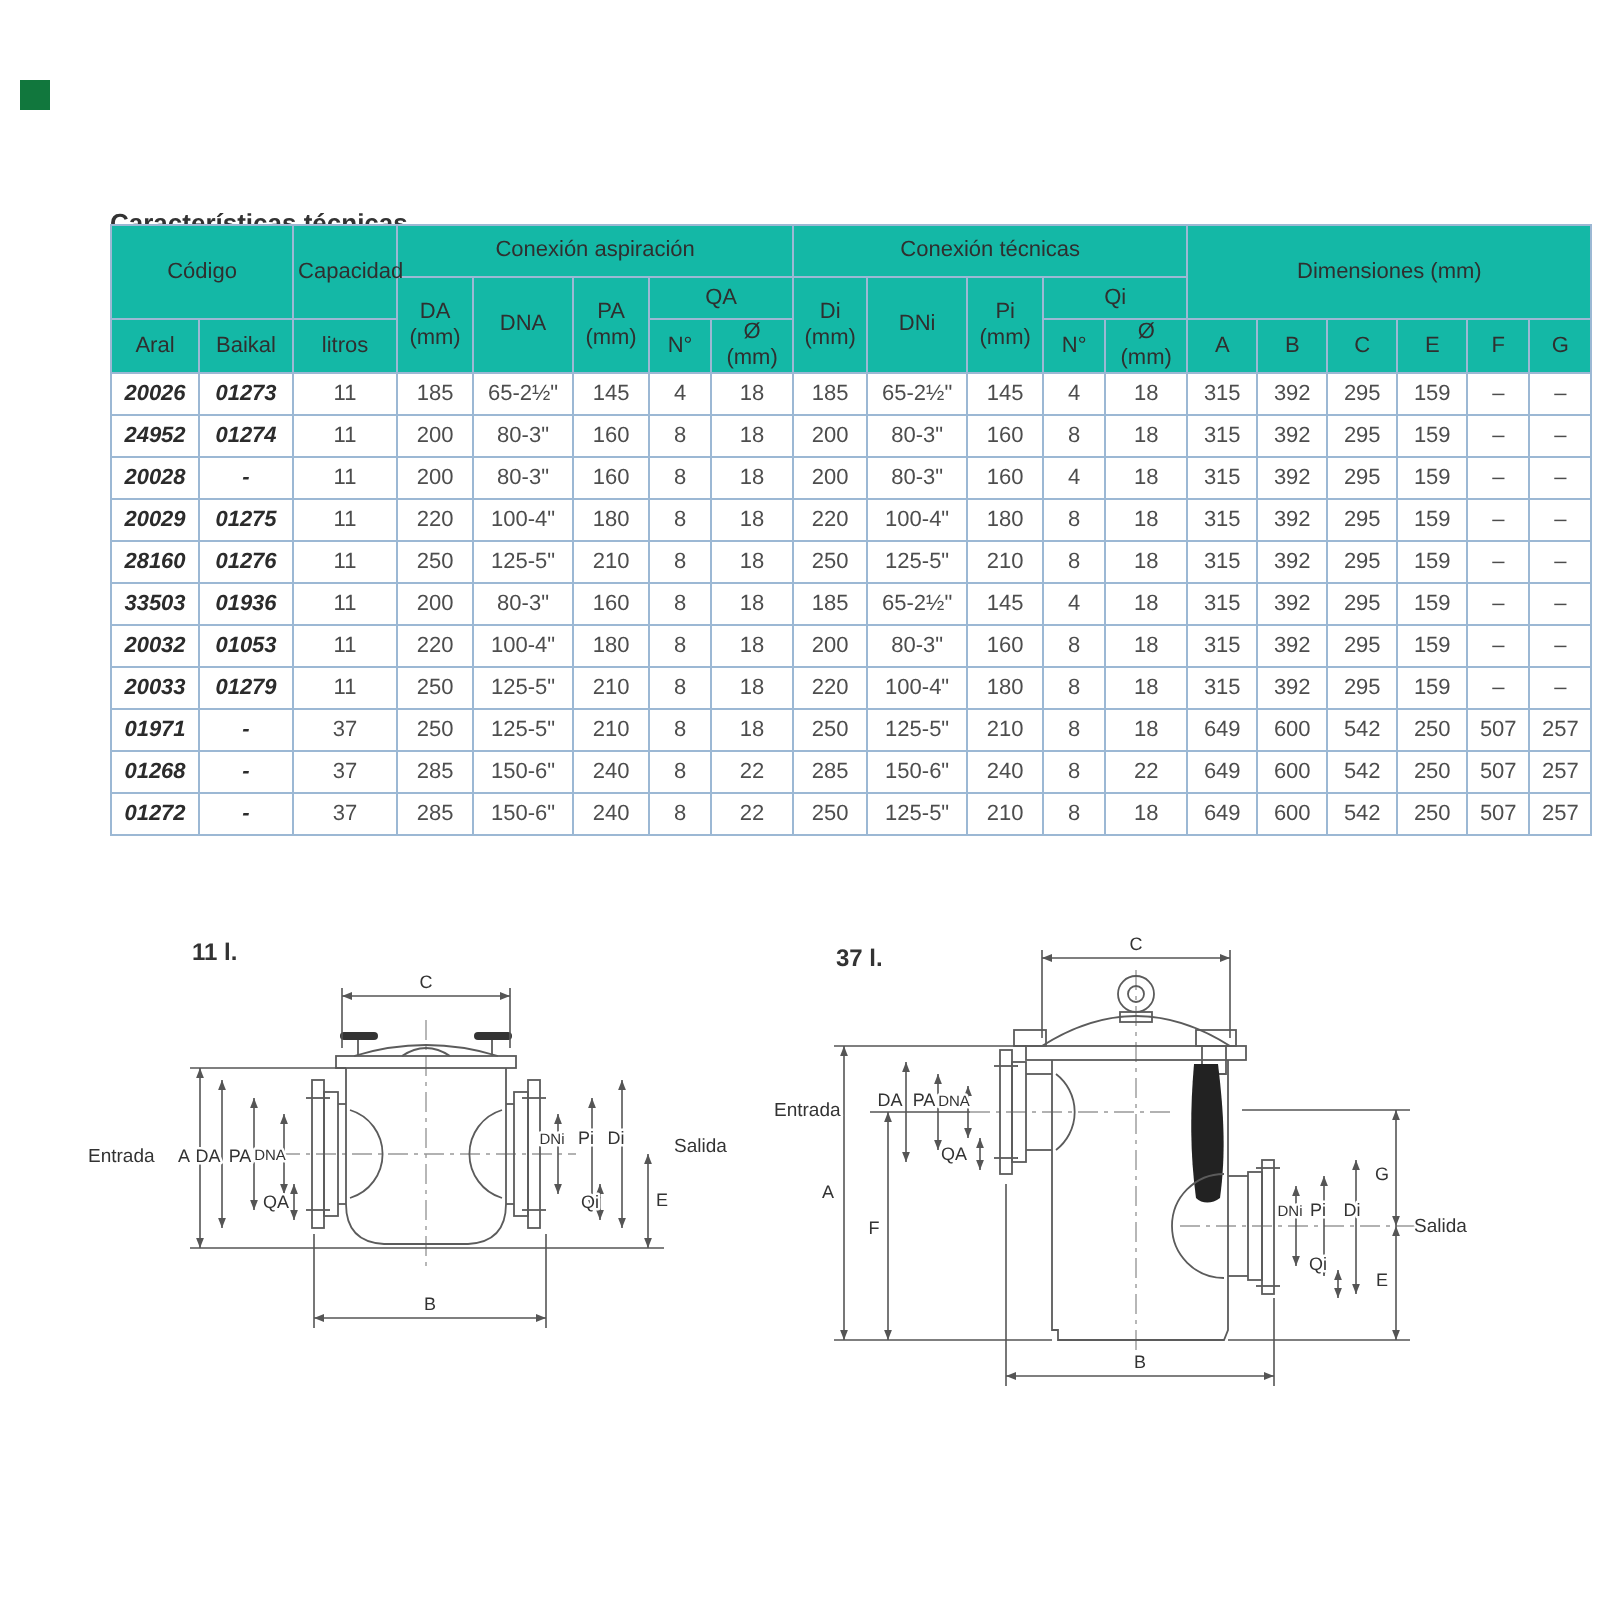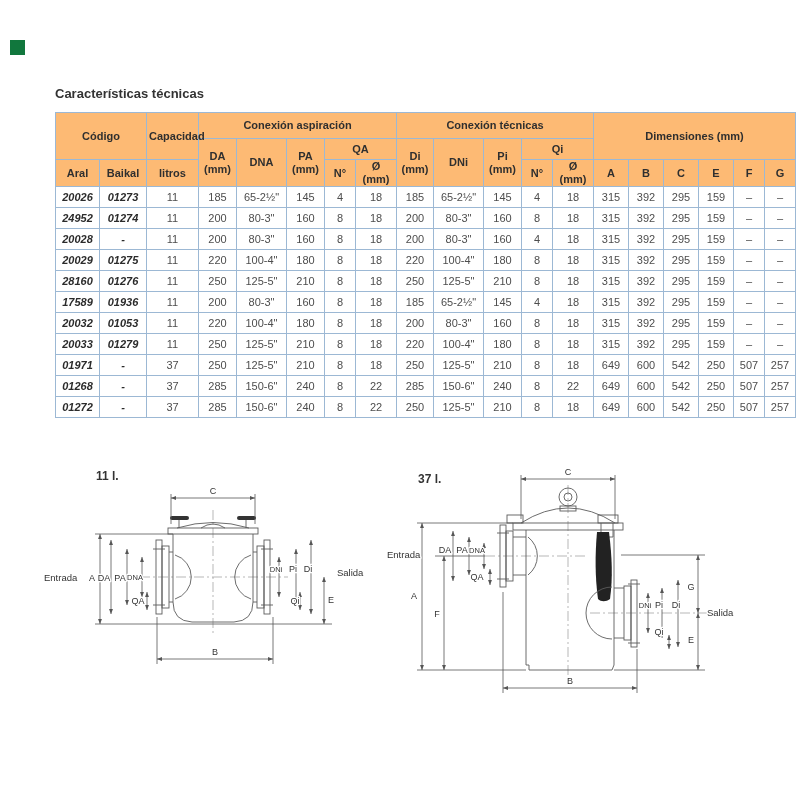--- a/index.html
+++ b/index.html
@@ -1,25 +1,25 @@
 <!DOCTYPE html>
 <html><head>
 <meta charset="utf-8">
 <style>
   html,body{margin:0;padding:0;background:#fff;}
   body{width:800px;height:800px;position:relative;font-family:"Liberation Sans",sans-serif;color:#333;overflow:hidden;}
 
   .accent-square{position:absolute;left:10px;top:40px;width:15px;height:15px;}
 
-  .page-title{position:absolute;left:55px;top:86px;font-size:13px;font-weight:bold;color:#333;margin:0;}
+  .page-title{position:absolute;left:55px;top:104px;font-size:13px;font-weight:bold;color:#333;margin:0;}
 
   .spec-table{position:absolute;left:55px;top:112px;width:691px;border-collapse:collapse;table-layout:fixed;
     font-size:11px;}
   .spec-table th,.spec-table td{border:1px solid #9cb8d4;text-align:center;vertical-align:middle;padding:0 2px;}
-  .spec-table thead th{background:#fdba74;color:#2f2f2f;font-weight:bold;white-space:pre-line;line-height:1.15;}
+  .spec-table thead th{background:#14b8a6;color:#2f2f2f;font-weight:normal;white-space:pre-line;line-height:1.15;}
   .spec-table thead tr.r1 th{height:25px;}
   .spec-table thead tr.r2 th{height:20px;}
   .spec-table thead tr.r3 th{height:26px;}
   .spec-table tbody td{height:20px;background:#fff;color:#4d4d4d;}
   .spec-table tbody td.code{font-weight:bold;color:#2b2b2b;font-style:italic;}
 
   .diagram{position:absolute;}
   .diagram text{font-family:"Liberation Sans",sans-serif;fill:#333;
     paint-order:stroke;stroke:#fff;stroke-width:2.5px;stroke-linejoin:round;}
   .diagram text.dtitle{font-size:12px;font-weight:bold;stroke-width:0;}
@@ -199,21 +199,21 @@
         <td>8</td>
         <td>18</td>
         <td>315</td>
         <td>392</td>
         <td>295</td>
         <td>159</td>
         <td>–</td>
         <td>–</td>
       </tr>
       <tr>
-        <td class="code">17589</td>
+        <td class="code">33503</td>
         <td class="code">01936</td>
         <td>11</td>
         <td>200</td>
         <td>80-3"</td>
         <td>160</td>
         <td>8</td>
         <td>18</td>
         <td>185</td>
         <td>65-2½"</td>
         <td>145</td>

